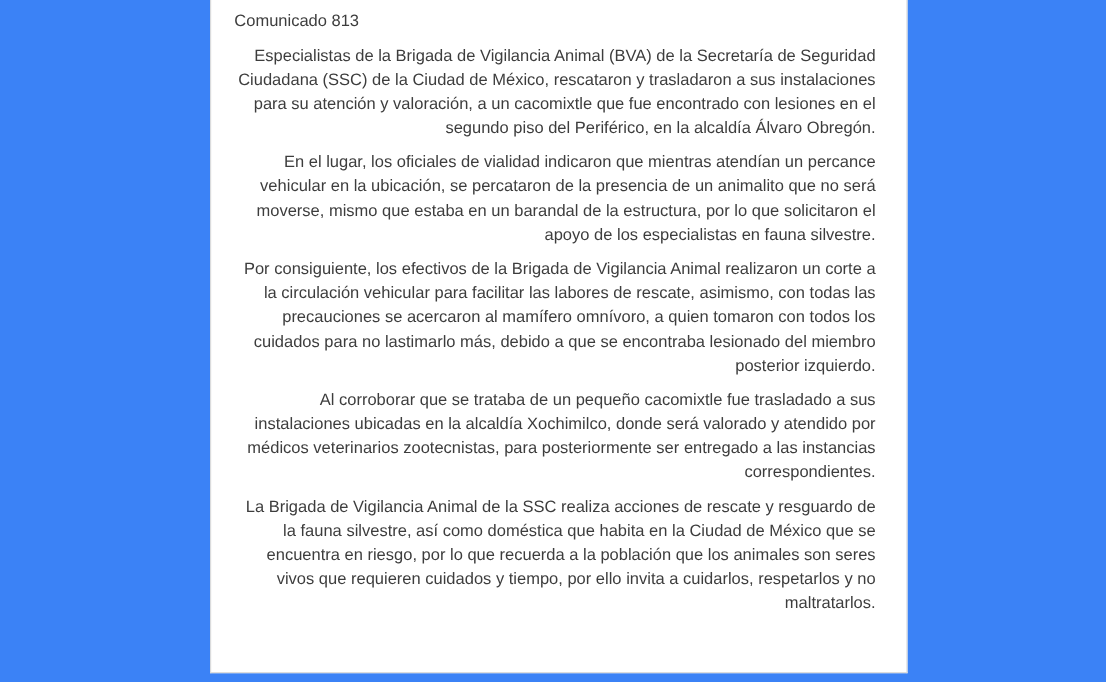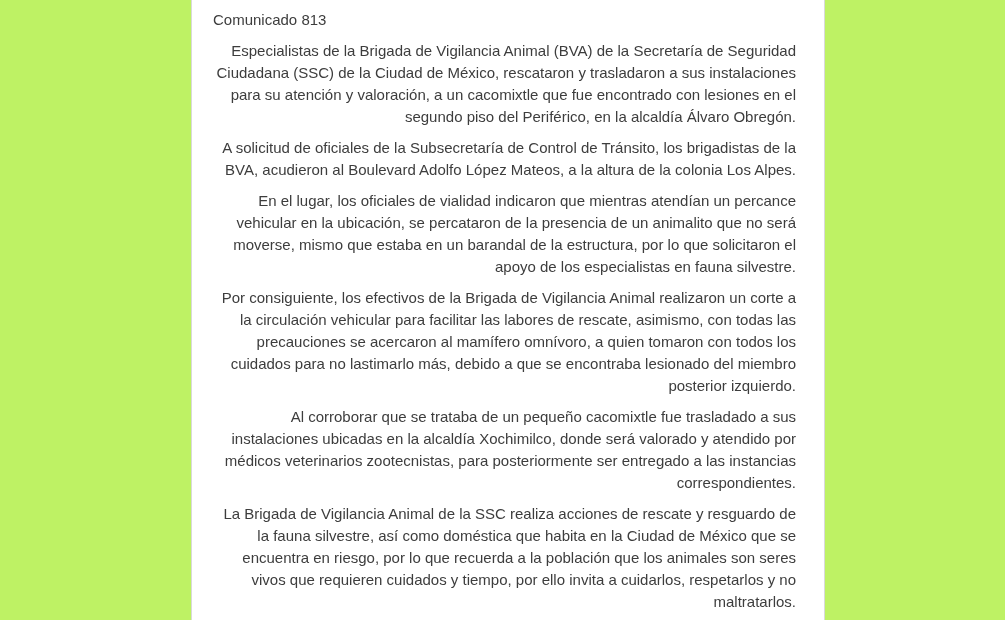--- a/index.html
+++ b/index.html
@@ -12,21 +12,21 @@
 
   body {
     background: #e9e9e9;
     font-family: "Liberation Sans", "DejaVu Sans", sans-serif;
   }
 
   .viewport {
     position: relative;
     width: 1005px;
     height: 620px;
-    background: #bef264;
+    background: #3b82f6;
   }
 
   .card {
     position: absolute;
     left: 191px;
     top: -2px;
     width: 634px;
     min-height: 614px;
     background: #ffffff;
     border: 1px solid #d9d9d9;
@@ -53,19 +53,18 @@
     margin-bottom: 0;
   }
 </style>
 </head>
 <body>
 
 <div class="viewport">
   <article class="card">
     <div class="doc-title">Comunicado 813</div>
     <p class="doc-paragraph">Especialistas de la Brigada de Vigilancia Animal (BVA) de la Secretaría de Seguridad Ciudadana (SSC) de la Ciudad de México, rescataron y trasladaron a sus instalaciones para su atención y valoración, a un cacomixtle que fue encontrado con lesiones en el segundo piso del Periférico, en la alcaldía Álvaro Obregón.</p>
-    <p class="doc-paragraph">A solicitud de oficiales de la Subsecretaría de Control de Tránsito, los brigadistas de la BVA, acudieron al Boulevard Adolfo López Mateos, a la altura de la colonia Los Alpes.</p>
     <p class="doc-paragraph">En el lugar, los oficiales de vialidad indicaron que mientras atendían un percance vehicular en la ubicación, se percataron de la presencia de un animalito que no será moverse, mismo que estaba en un barandal de la estructura, por lo que solicitaron el apoyo de los especialistas en fauna silvestre.</p>
     <p class="doc-paragraph">Por consiguiente, los efectivos de la Brigada de Vigilancia Animal realizaron un corte a la circulación vehicular para facilitar las labores de rescate, asimismo, con todas las precauciones se acercaron al mamífero omnívoro, a quien tomaron con todos los cuidados para no lastimarlo más, debido a que se encontraba lesionado del miembro posterior izquierdo.</p>
     <p class="doc-paragraph">Al corroborar que se trataba de un pequeño cacomixtle fue trasladado a sus instalaciones ubicadas en la alcaldía Xochimilco, donde será valorado y atendido por médicos veterinarios zootecnistas, para posteriormente ser entregado a las instancias correspondientes.</p>
     <p class="doc-paragraph">La Brigada de Vigilancia Animal de la SSC realiza acciones de rescate y resguardo de la fauna silvestre, así como doméstica que habita en la Ciudad de México que se encuentra en riesgo, por lo que recuerda a la población que los animales son seres vivos que requieren cuidados y tiempo, por ello invita a cuidarlos, respetarlos y no maltratarlos.</p>
   </article>
 </div>
 
 </body></html>

